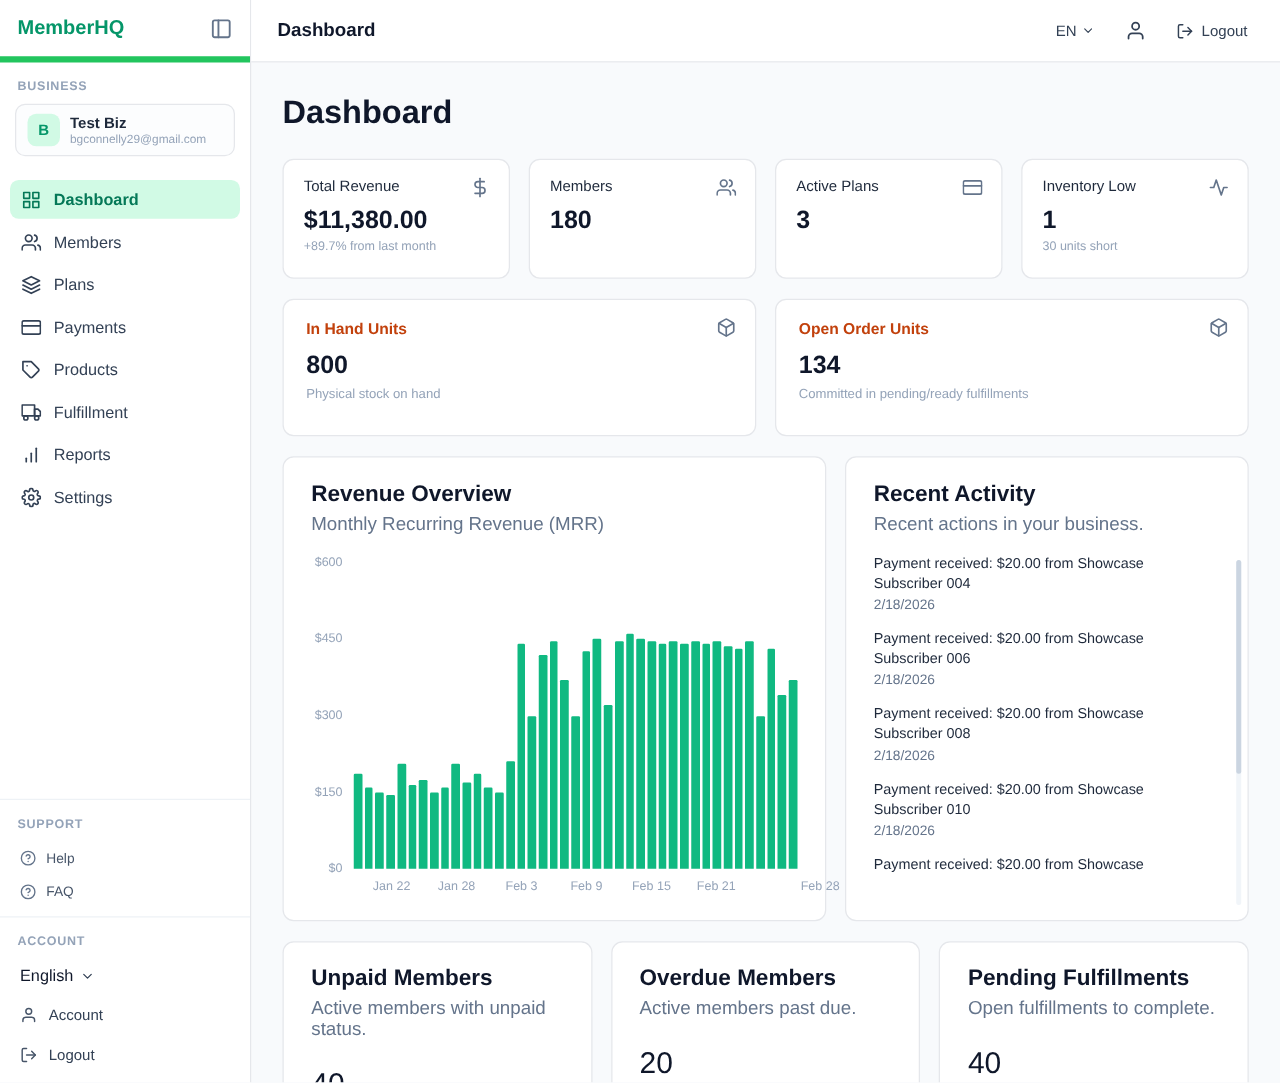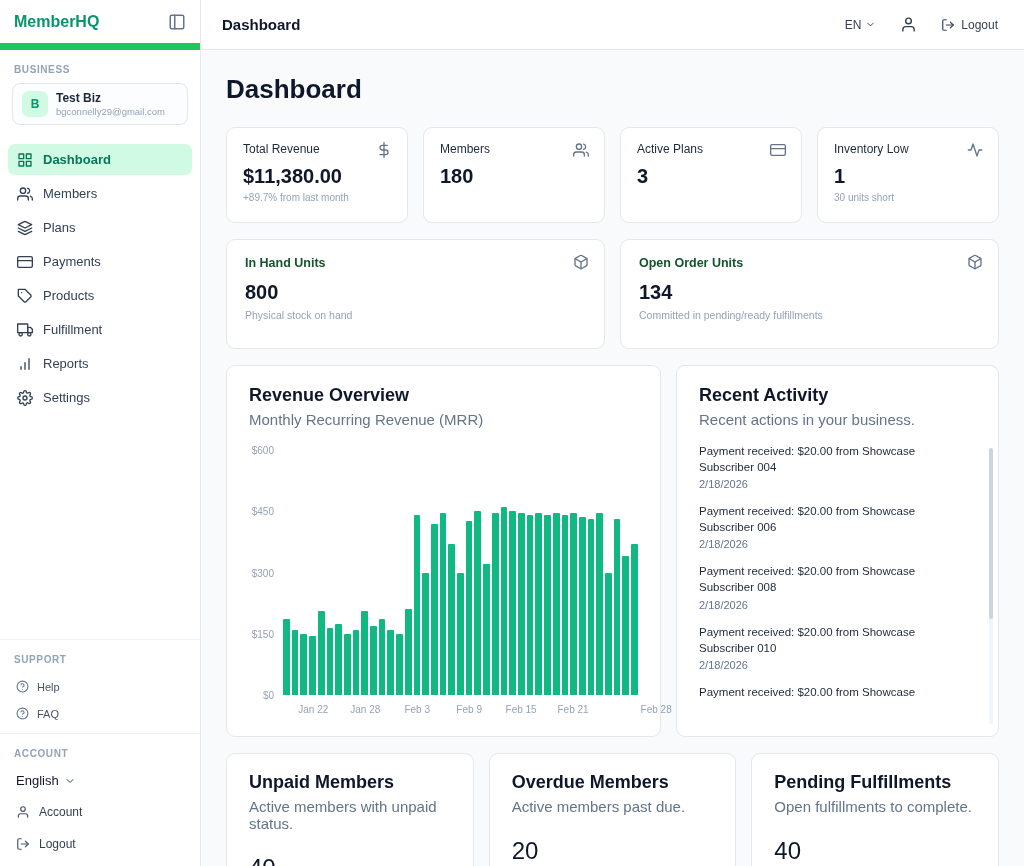--- a/index.html
+++ b/index.html
@@ -2,21 +2,21 @@
 <html><head>
 <meta charset="utf-8">
 <style>
   * { margin:0; padding:0; box-sizing:border-box; }
   html,body { width:1024px; height:866px; overflow:hidden; background:#f8fafc;
     font-family:"Liberation Sans","DejaVu Sans",sans-serif; color:#0f172a; }
   .app { display:flex; width:1024px; height:866px; }
 
   
   .sidebar { width:201px; background:#fff; border-right:1px solid #e5e7eb; display:flex; flex-direction:column; flex-shrink:0; }
-  .side-header { height:50px; display:flex; align-items:center; justify-content:space-between; padding:0 14px; border-bottom:7px solid #22c55e; flex-shrink:0; }
+  .side-header { height:50px; display:flex; align-items:center; justify-content:space-between; padding:0 14px; border-bottom:5px solid #22c55e; flex-shrink:0; }
   .logo { color:#059669; font-size:16px; font-weight:bold; }
   .panel-btn { width:18px; height:18px; color:#64748b; cursor:pointer; }
   .section-label { font-size:10px; letter-spacing:.6px; color:#94a3b8; font-weight:bold; padding:14px 14px 8px; text-transform:uppercase; }
   .biz-card { margin:0 12px; border:1px solid #e5e7eb; border-radius:8px; padding:7px 9px; display:flex; align-items:center; gap:8px; background:#fcfdfe; }
   .biz-avatar { width:26px; height:26px; border-radius:7px; background:#d1fae5; color:#059669; font-weight:bold; font-size:12px; display:flex; align-items:center; justify-content:center; flex-shrink:0; }
   .biz-name { font-size:12px; font-weight:bold; color:#1e293b; }
   .biz-email { font-size:9.5px; color:#94a3b8; margin-top:1px; }
   .nav { margin-top:16px; }
   .nav-item { display:flex; align-items:center; gap:10px; height:31px; margin:3px 8px; padding:0 9px; border-radius:7px; font-size:13px; color:#334155; cursor:pointer; }
   .nav-item.active { background:#d1fae5; color:#047857; font-weight:bold; }
@@ -47,21 +47,21 @@
   .row { display:flex; gap:15px; margin-bottom:16px;border-radius:13px; }
   .card { background:#fff; border:1px solid #e5e7eb; border-radius:9px; }
 
   .stat-card { flex:1; height:96px; padding:14px 16px; position:relative; }
   .stat-label { font-size:12px; color:#1e293b; font-weight:500; }
   .stat-icon { position:absolute; top:14px; right:15px; width:16px; height:16px; color:#64748b; }
   .stat-value { font-size:20px; font-weight:bold; margin-top:9px; }
   .stat-sub { font-size:10px; color:#94a3b8; margin-top:4px; }
 
   .unit-card { flex:1; height:110px; padding:16px 18px; position:relative; }
-  .unit-label { font-size:12.5px; color:#14532d; font-weight:bold; }
+  .unit-label { font-size:12.5px; color:#c2410c; font-weight:bold; }
   .unit-value { font-size:20px; font-weight:bold; margin-top:11px; }
   .unit-sub { font-size:10.5px; color:#94a3b8; margin-top:5px; }
 
   
   .chart-card { flex:0 0 435px; height:372px; padding:19px 22px; display:flex; flex-direction:column; }
   .card-title { font-size:18px; font-weight:bold; }
   .card-sub { font-size:15px; color:#64748b; margin-top:5px; }
   .chart-wrap { flex:1; display:flex; margin-top:22px; min-height:0; }
   .chart-yaxis { width:34px; position:relative; margin-bottom:22px; flex-shrink:0; }
   .ytick { position:absolute; right:9px; font-size:10px; color:#94a3b8; transform:translateY(50%); }

